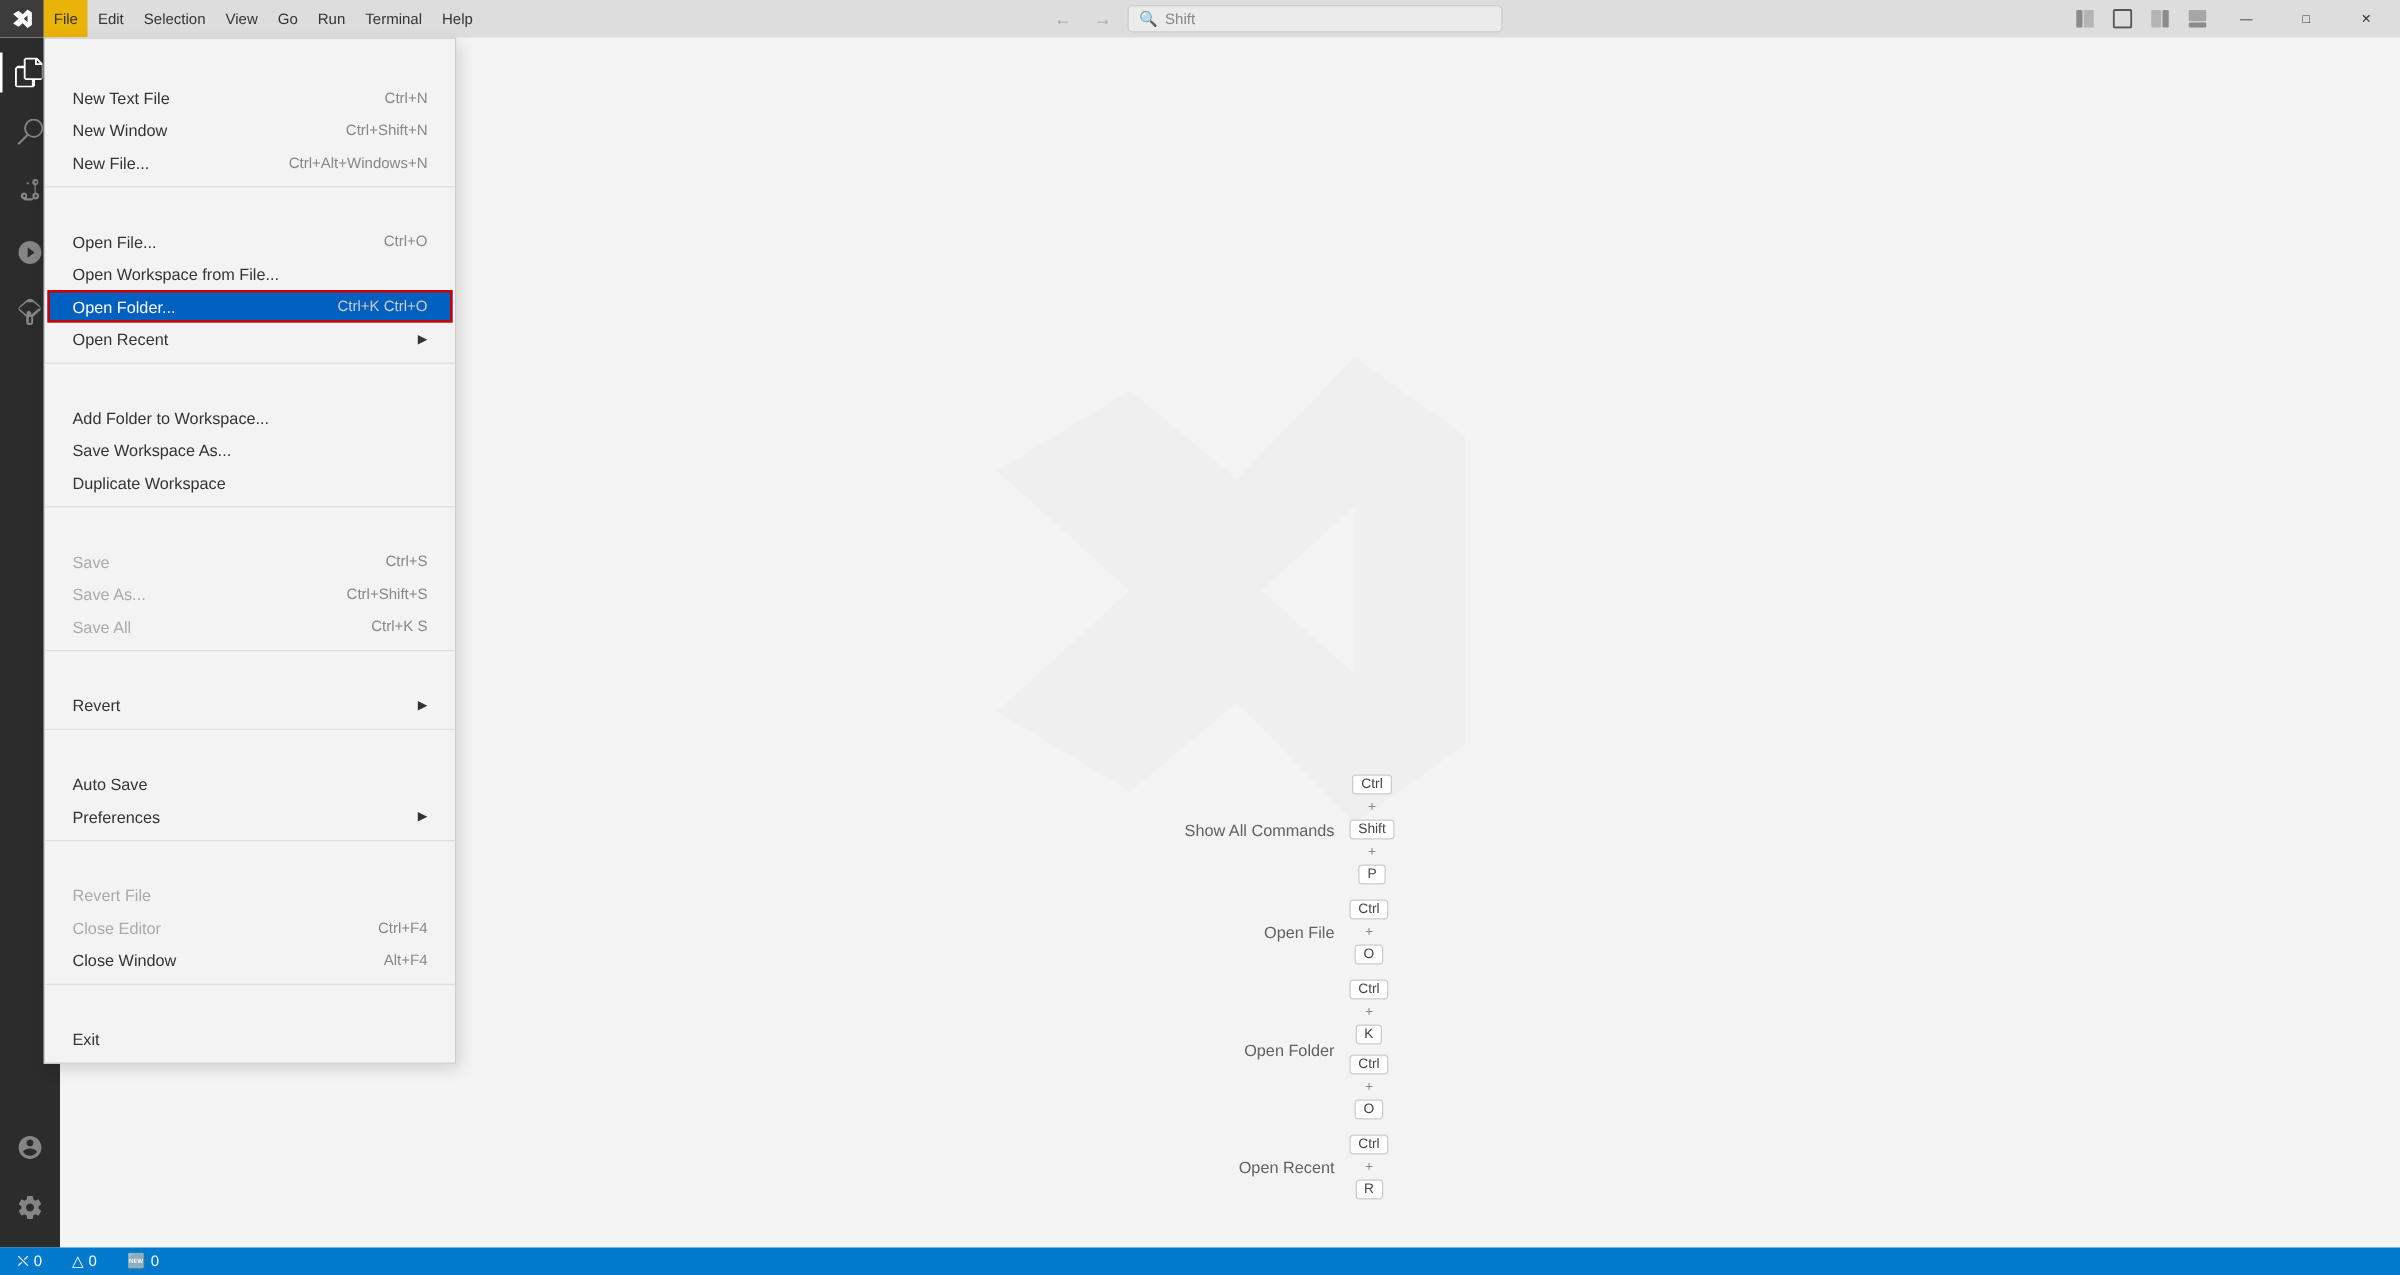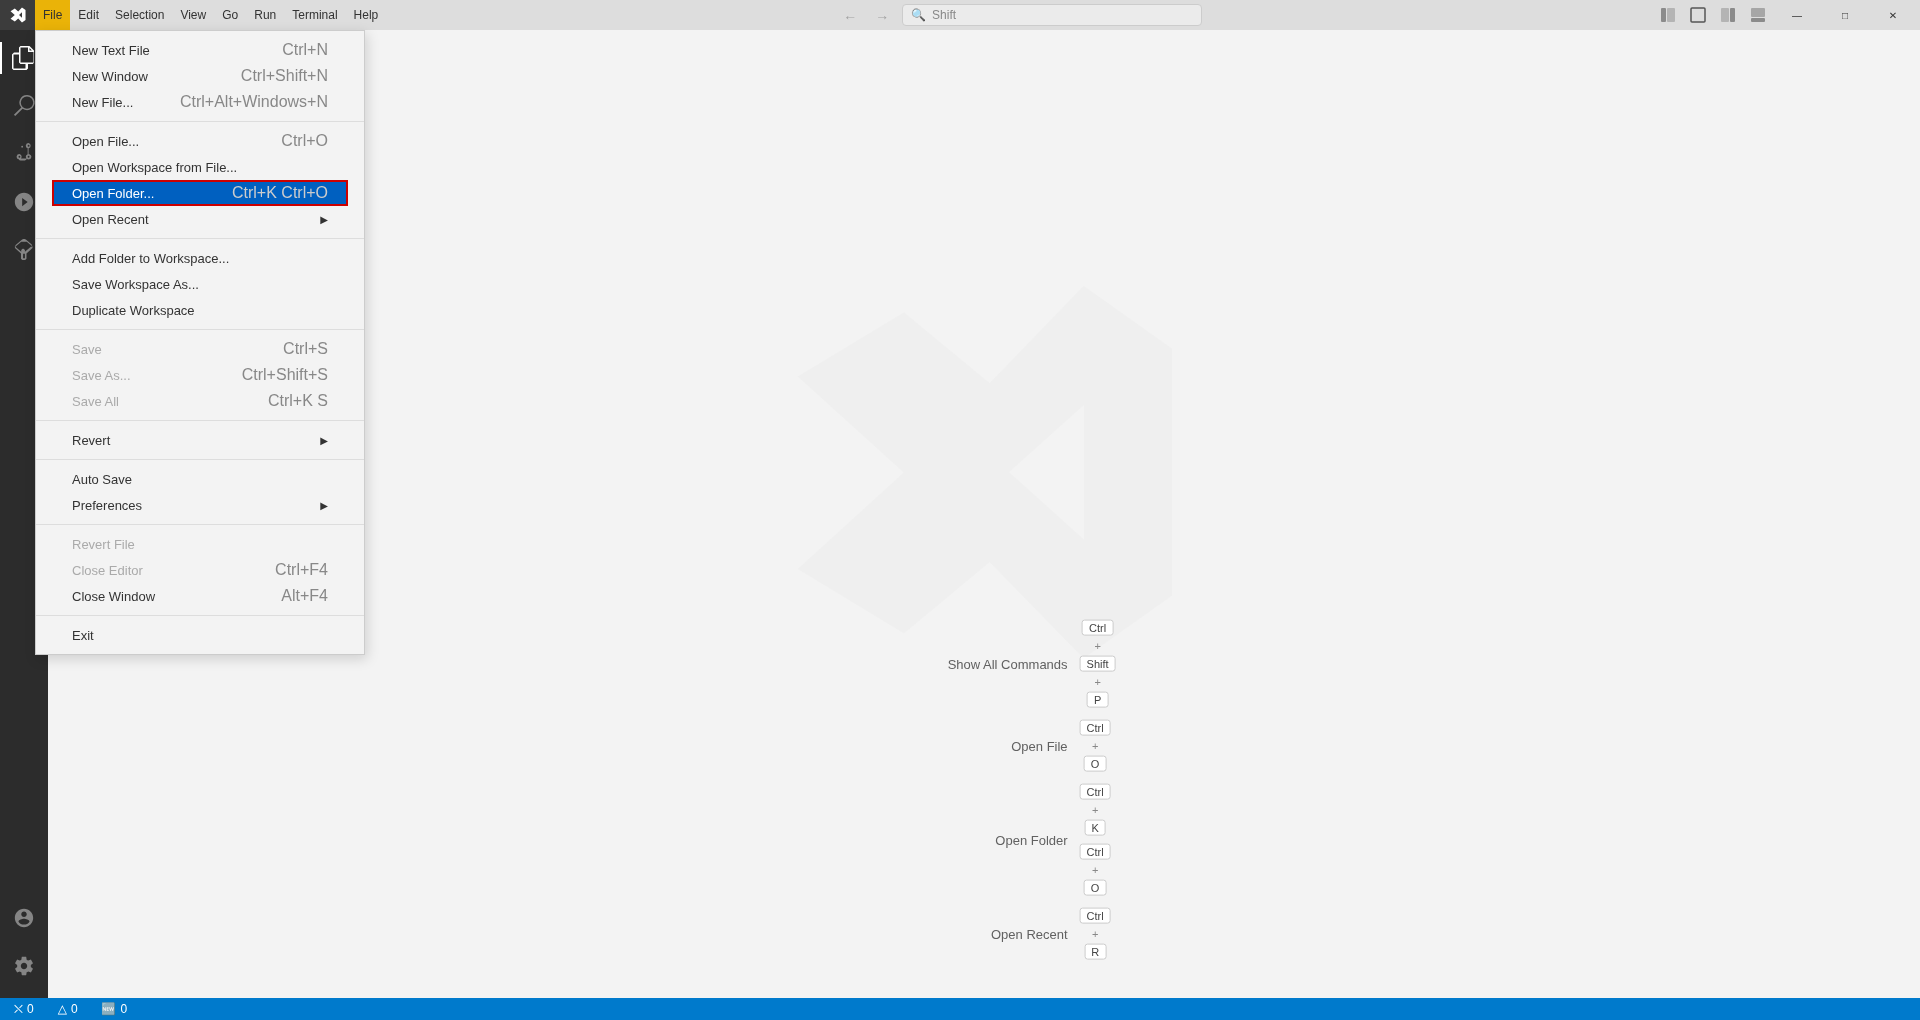--- a/index.html
+++ b/index.html
@@ -259,21 +259,22 @@
       left: 35px;
       width: 330px;
       background: #f3f3f3;
       border: 1px solid #ccc;
       box-shadow: 2px 4px 12px rgba(0,0,0,0.15);
       z-index: 300;
       padding: 4px 0;
     }
 
     .menu-section {
-      padding: 2px 16px;
+      padding: 2px 2px;
+      margin-top: 28px;
     }
 
     .menu-separator {
       height: 1px;
       background: #ddd;
       margin: 4px 0;
     }
 
     .dropdown-item {
       display: flex;
@@ -294,21 +295,21 @@
 
     .dropdown-item.highlighted {
       background: #0060c0;
       color: white;
       outline: 2px solid #cc0000;
       outline-offset: -2px;
     }
 
     .dropdown-item .shortcut {
       color: #888;
-      font-size: 16px;
+      font-size: 12px;
     }
 
     .dropdown-item.highlighted .shortcut {
       color: #ccc;
     }
 
     .dropdown-item .arrow {
       font-size: 10px;
     }
 

